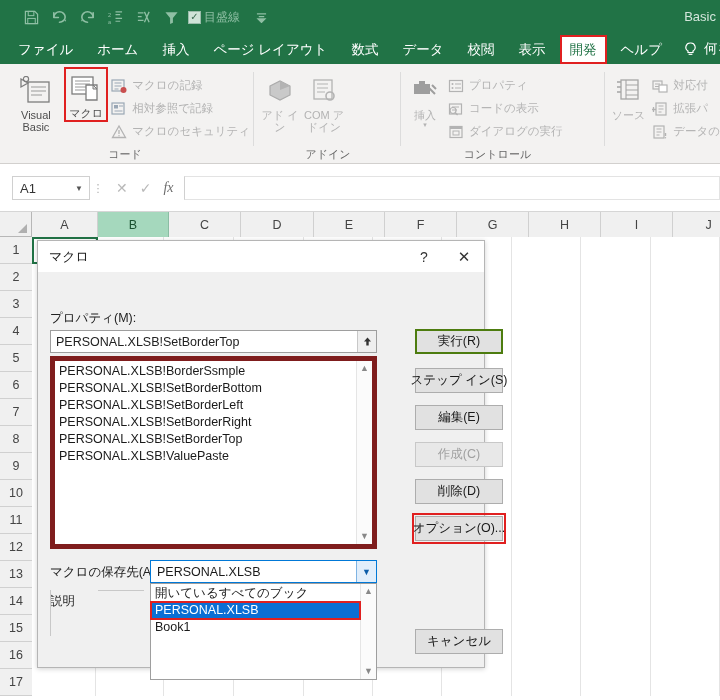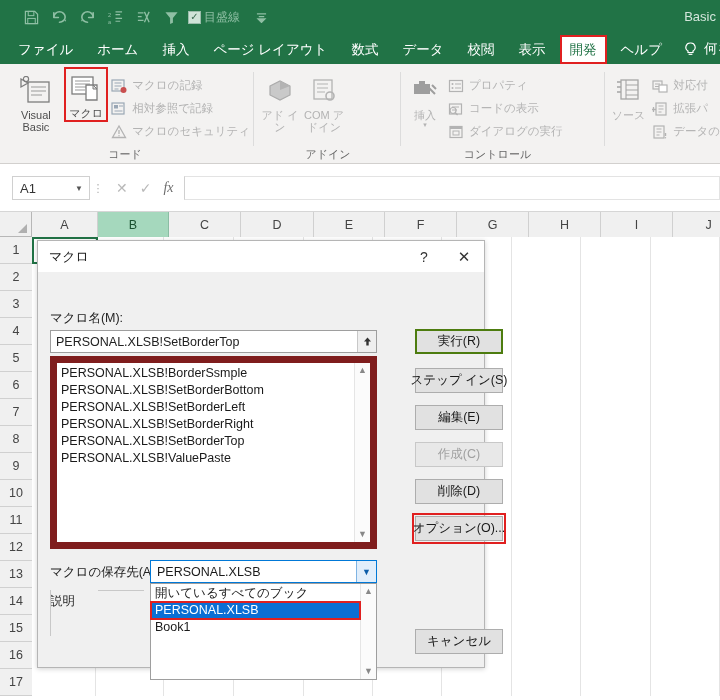--- a/index.html
+++ b/index.html
@@ -334,21 +334,21 @@
     border-left: 1px solid #c8c8c8;
     display: flex; align-items: center; justify-content: center;
     font-size: 11px; color: #333;
   }
 
   .listbox {
     position: absolute;
     left: 12px; top: 84px;
     width: 327px; height: 193px;
     background: #ffffff;
-    border: 7px solid #7f1d1d;
+    border: 5px solid #7f1d1d;
     display: flex;
   }
   .listitems {
     flex: 1;
     padding: 2px 0 0 4px;
   }
   .listitem {
     font-size: 12.5px; color: #1a1a1a;
     line-height: 17px;
     height: 17px;
@@ -966,21 +966,21 @@
 
   <div class="dialog">
     <div class="dlg-title">
       <span class="dlg-title-text">マクロ</span>
       <span class="dlg-help">?</span>
       <span class="dlg-close">✕</span>
     </div>
     <div class="dlg-body">
 
       <div class="lbl" style="left:12px; top:38px;">
-        <span>マクロ名(M):</span>
+        <span>プロパティ(M):</span>
       </div>
       <div class="namefield">
         <input type="text" value="PERSONAL.XLSB!SetBorderTop" style="">
         <span class="spin-up">
           <svg class="gico" width="11" height="11" viewBox="0 0 11 11">
               <path d="M5.5 1.5 L9 5.5 H6.7 V9.5 H4.3 V5.5 H2z" fill="#333"></path>
             </svg>
         </span>
       </div>
 

